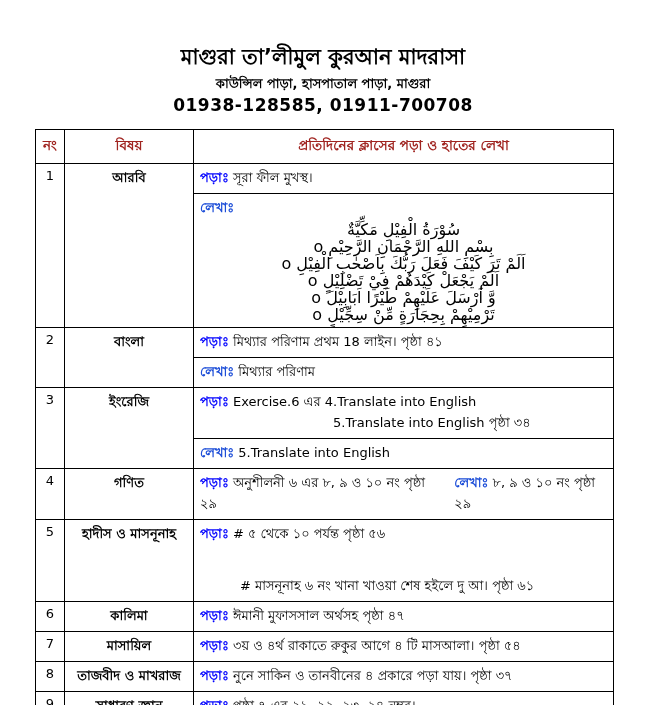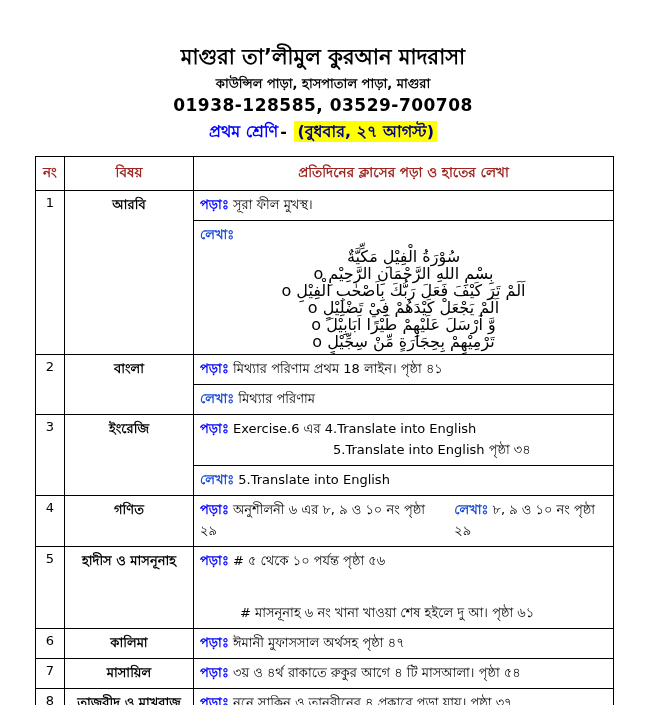--- a/index.html
+++ b/index.html
@@ -114,25 +114,21 @@
   .h-lekha1 { height: 118px; }
 </style>
 </head>
 <body>
 
 <div class="page">
 
   <div class="hdr">
     <div class="hdr-title">মাগুরা তা’লীমুল কুরআন মাদরাসা</div>
     <div class="hdr-address">কাউন্সিল পাড়া, হাসপাতাল পাড়া, মাগুরা</div>
-    <div class="hdr-phones">01938-128585, 03529-700708</div>
-    <div class="hdr-class">
-      <span class="class-label">প্রথম শ্রেণি</span><span class="dash">-</span>
-      <span class="date-chip">(বুধবার, ২৭ আগস্ট)</span>
-    </div>
+    <div class="hdr-phones">01938-128585, 01911-700708</div>
   </div>
 
   <table class="lesson">
     <colgroup>
         <col class="c1">
         <col class="c2">
         <col class="c3">
       </colgroup>
     <thead>
       <tr>

